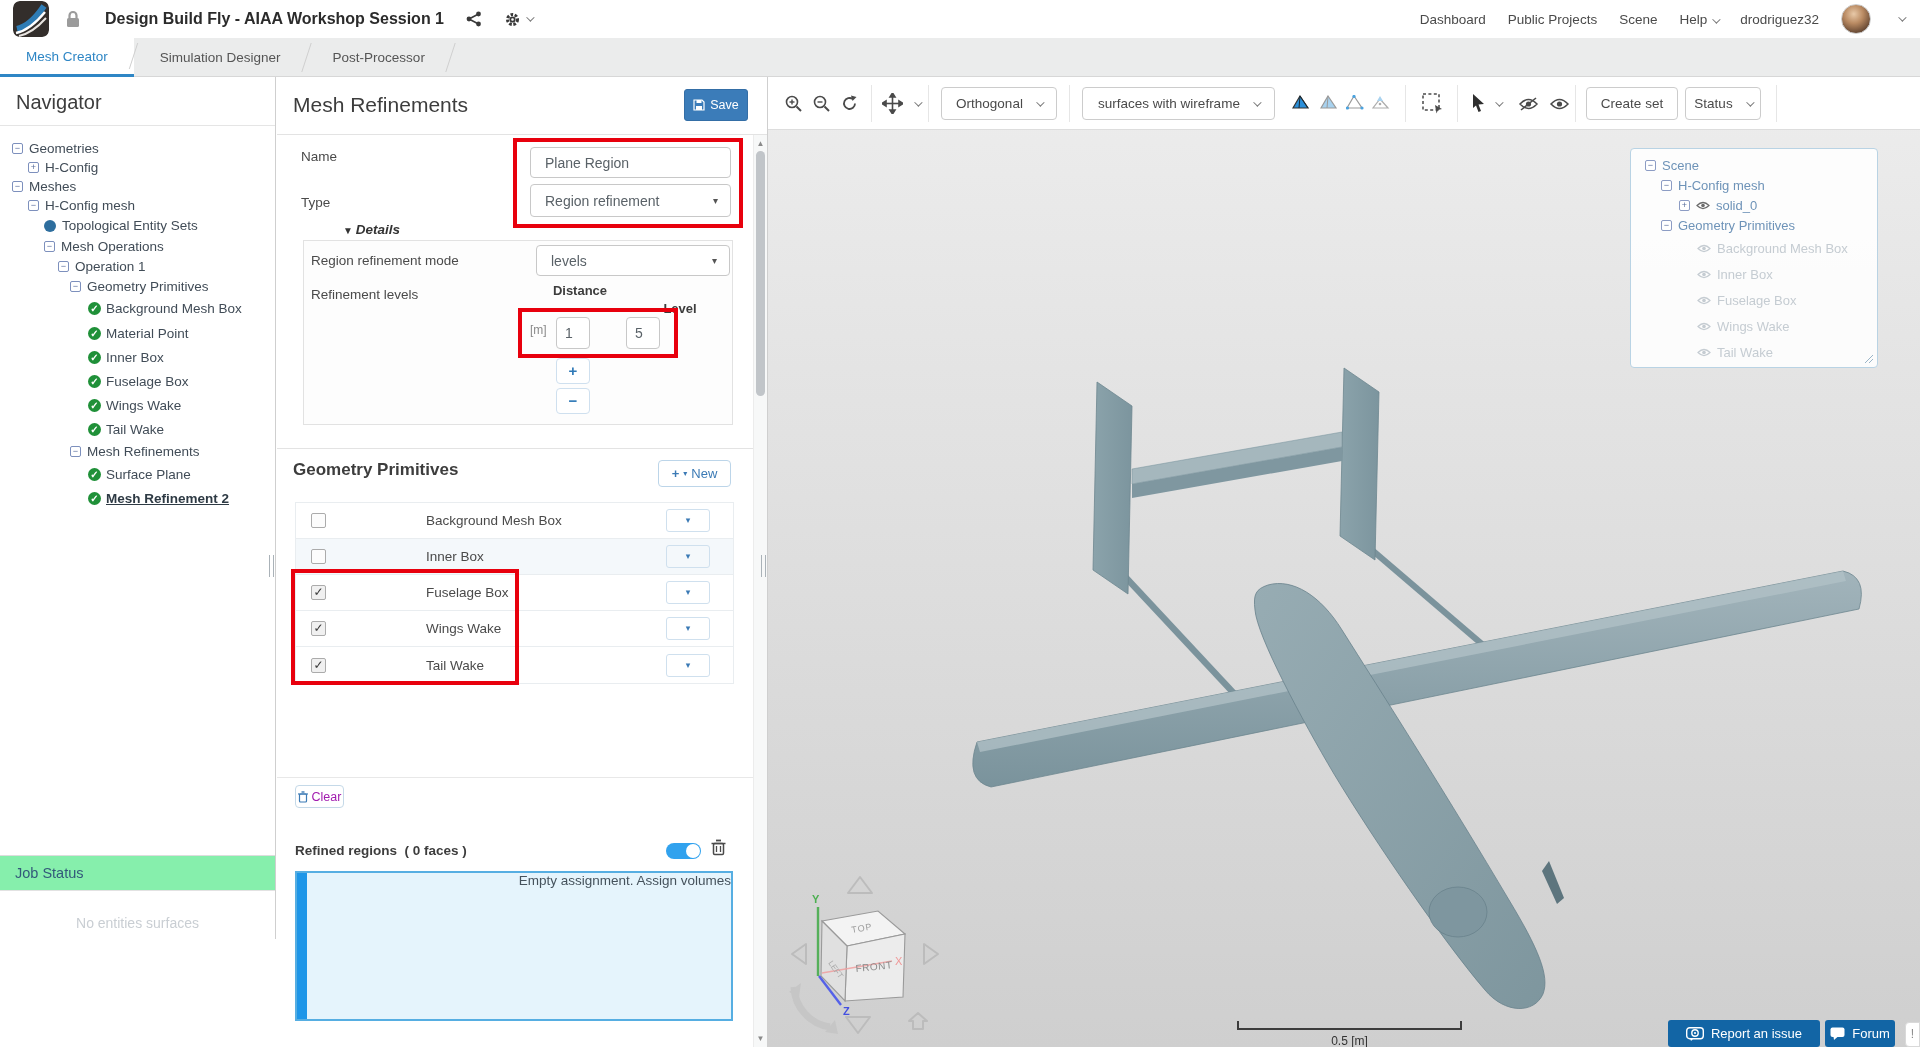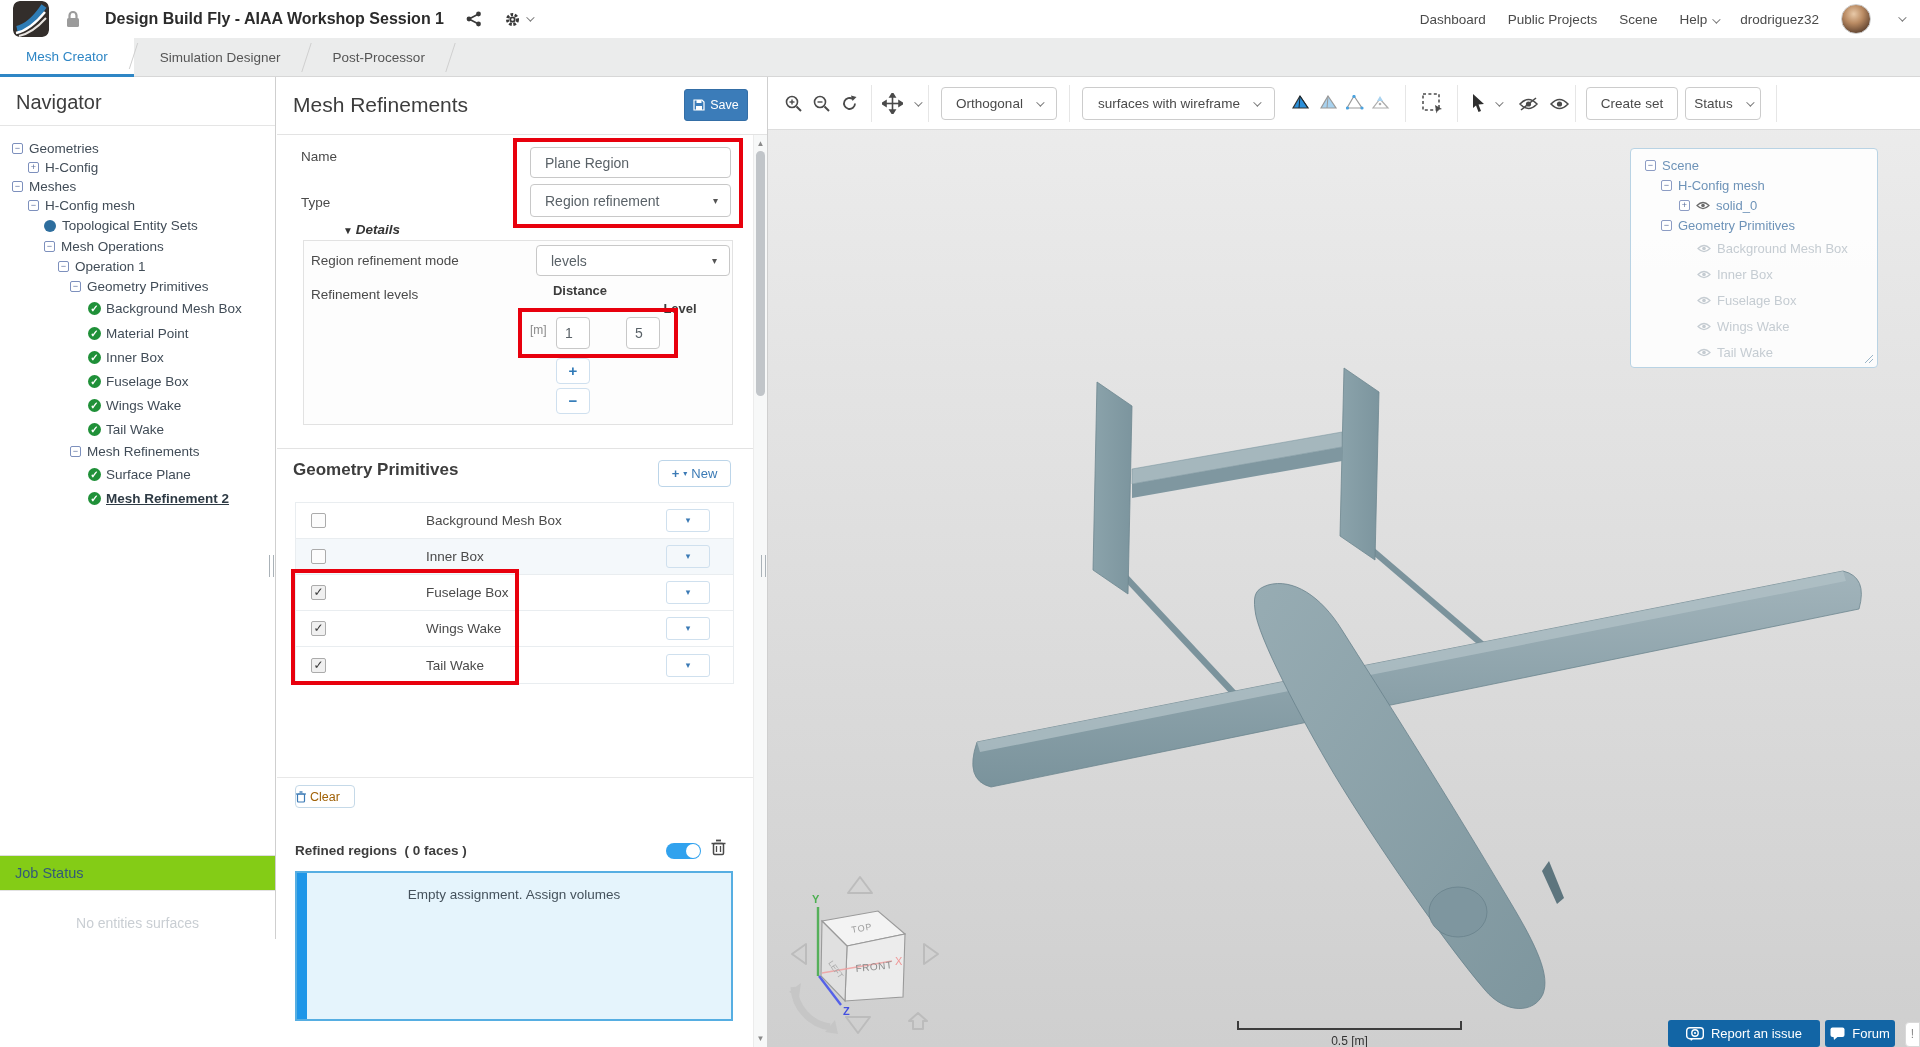--- a/index.html
+++ b/index.html
@@ -41,21 +41,21 @@
   .trow { display:flex; align-items:center; height:19px; cursor:pointer; }
   .trow.tall { height:21px; } .trow.chk { height:24px; } .trow.h20 { height:20px; } .trow.h25{height:25px;}
   .d0{padding-left:12px;} .d1{padding-left:28px;} .d2{padding-left:44px;}
   .d3{padding-left:58px;} .d4{padding-left:70px;} .d5{padding-left:88px;}
   .tbox { width:11px; height:11px; border:1px solid #7d90bd; border-radius:2px; font-size:9px;
     line-height:9px; text-align:center; color:#5b6f9e; margin-right:6px; flex:0 0 11px; background:#fff;}
   .bdot { width:12px; height:12px; border-radius:50%; background:#2e6e9e; margin-right:6px; flex:0 0 12px;}
   .gchk { width:13px; height:13px; border-radius:50%; background:#1f9038; color:#fff; font-size:10px;
     line-height:13px; text-align:center; font-weight:bold; margin-right:5px; flex:0 0 13px; }
   .sel .tlabel { font-weight:bold; text-decoration:underline; color:#2e3a44; }
-  #jobstatus-hd { position:absolute; left:0; right:0; top:778px; height:36px; background:#84cc16;
+  #jobstatus-hd { position:absolute; left:0; right:0; top:778px; height:36px; background:#86efac;
     border-top:1px solid #ddd; border-bottom:1px solid #e2e2e2; display:flex; align-items:center;
     padding-left:15px; font-size:14.5px; color:#33597a; }
   #jobstatus-empty { position:absolute; left:0; right:0; top:838px; text-align:center;
     font-size:14px; color:#c9ced3; }
   .grip { position:absolute; width:5px; height:22px; border-left:1px solid #aab2b8;
     border-right:1px solid #aab2b8; top:555px; cursor:col-resize; }
 
   
   #panel { position:absolute; left:277px; top:77px; width:491px; height:970px; background:#fff;
     border-right:1px solid #cfcfcf; }
@@ -86,33 +86,33 @@
     background:#fff; position:relative; }
   .gprow:last-child { border-bottom:none; }
   .gprow.alt { background:#f4f8fb; }
   .cbx { width:15px; height:15px; border:1px solid #ababab; border-radius:2px; background:#fcfcfc;
     margin-left:15px; font-size:12px; line-height:13px; text-align:center; color:#3a3a3a; cursor:pointer;}
   .cbx.on { background:#f0f0f0; }
   .gplabel { margin-left:100px; font-size:13.5px; color:#4a4a4a; }
   .gpdd { position:absolute; right:23px; width:44px; height:23px; border:1px solid #cfe0ee;
     border-radius:3px; color:#3b7ab5; font-size:9px; text-align:center; line-height:21px; cursor:pointer;}
   #clear-sep { position:absolute; left:0; right:14px; top:700px; border-top:1px solid #e8e8e8; }
-  #clear-btn { position:absolute; left:18px; top:708px; width:60px; height:23px; border:1px solid #c5d9e8;
-    border-radius:4px; background:#fff; color:#a16207; font-size:12.5px; display:flex; align-items:center;
-    gap:4px; cursor:pointer; }
+  #clear-btn { position:absolute; left:18px; top:708px; width:49px; height:23px; border:1px solid #c5d9e8;
+    border-radius:4px; background:#fff; color:#a21caf; font-size:12.5px; display:flex; align-items:center;
+    justify-content:center; gap:4px; cursor:pointer; }
   #refined-lbl { position:absolute; left:18px; top:766px; font-size:13.5px; font-weight:bold; color:#3d3d3d;}
   #toggle { position:absolute; left:389px; top:766px; width:35px; height:16px; border-radius:8px;
     background:#31a2ee; cursor:pointer; }
   #toggle .knob { position:absolute; right:1px; top:1px; width:14px; height:14px; border-radius:50%;
     background:#fff; }
   #refined-trash { position:absolute; left:434px; top:762px; cursor:pointer; }
   #assignbox { position:absolute; left:18px; top:794px; width:438px; height:150px;
     border:2px solid #56aee2; background:#e5f4fc; }
   #assignbox .bar { position:absolute; left:0; top:0; bottom:0; width:10px; background:#1e96e8; }
-  #assignbox .msg { margin-top:14px; text-align:center; font-size:13.5px; color:#45525c; }
+  #assignbox .msg { text-align:right; font-size:13.5px; color:#45525c; }
   
   #pscroll { position:absolute; right:0; top:58px; bottom:0; width:14px; background:#f7f8f8;
     border-left:1px solid #ececec; }
   #pscroll .arr { position:absolute; left:0; right:0; text-align:center; font-size:8px; color:#8a8a8a; }
   #pscroll .thumb { position:absolute; left:2px; top:16px; width:9px; height:245px; background:#c1c5c9;
     border-radius:5px; }
 
   
   #viewport { position:absolute; left:768px; top:77px; width:1152px; height:970px;
     background:linear-gradient(#ededed, #cfcfcf); }

